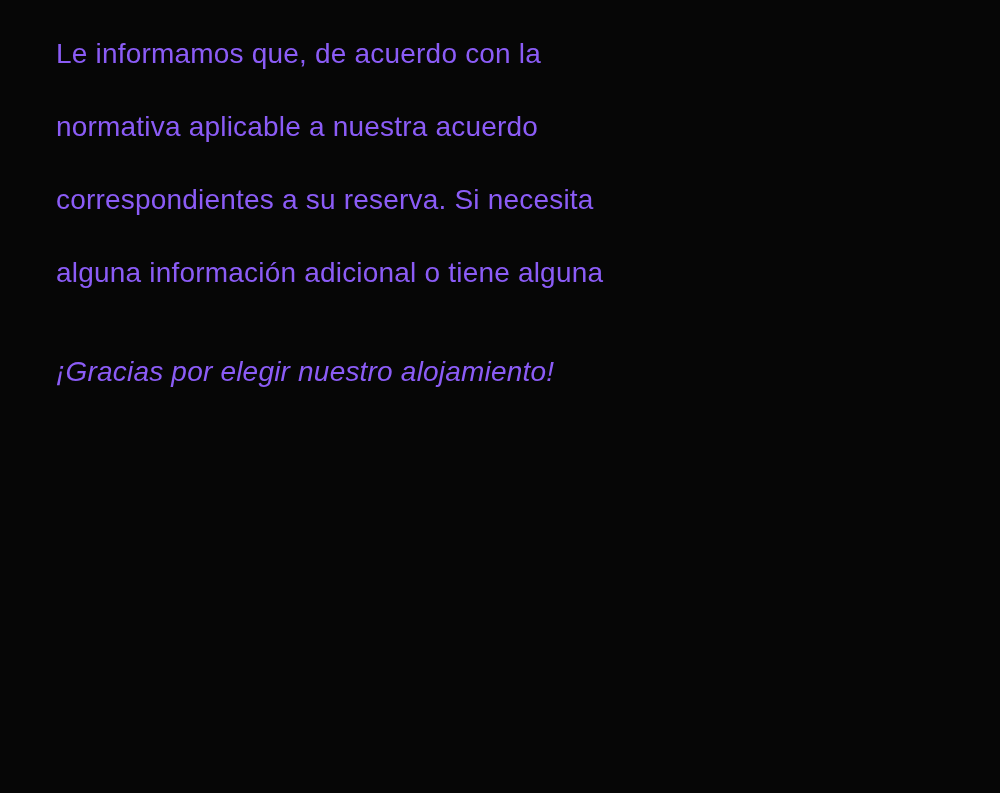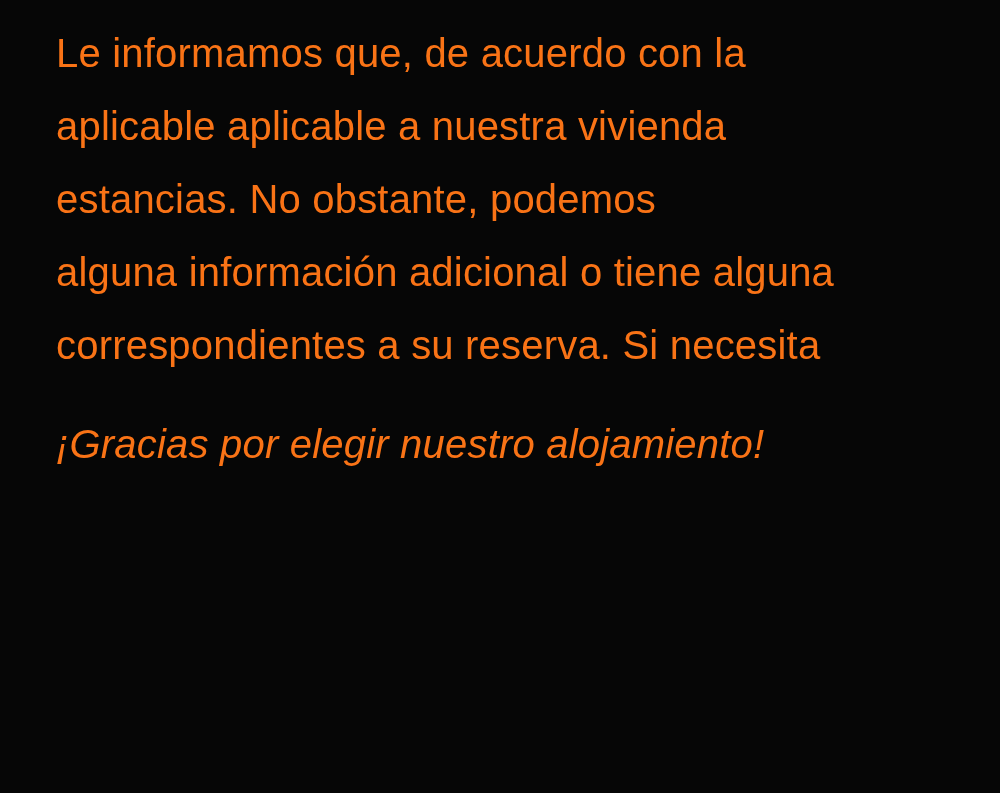--- a/index.html
+++ b/index.html
@@ -13,22 +13,22 @@
     height: 793px;
     background: #060606;
     overflow: hidden;
     font-family: "Liberation Sans", "DejaVu Sans", sans-serif;
   }
   .message {
     position: absolute;
     left: 56px;
     top: 17px;
     right: 20px;
-    color: #f97316;
-    font-size: 40px;
+    color: #8b5cf6;
+    font-size: 28px;
     line-height: 73px;
     font-weight: 400;
     letter-spacing: 0.2px;
   }
   .paragraph {
     margin: 0 0 26px 0;
   }
   .paragraph:last-child {
     margin-bottom: 0;
     font-style: italic;
@@ -38,22 +38,21 @@
     white-space: nowrap;
   }
 </style>
 </head>
 <body>
 
 <main class="screen">
   <section class="message">
     <p class="paragraph">
       <span class="line">Le informamos que, de acuerdo con la</span>
-      <span class="line">aplicable aplicable a nuestra vivienda</span>
-      <span class="line">estancias. No obstante, podemos</span>
+      <span class="line">normativa aplicable a nuestra acuerdo</span>
+      <span class="line">correspondientes a su reserva. Si necesita</span>
       <span class="line">alguna información adicional o tiene alguna</span>
-      <span class="line">correspondientes a su reserva. Si necesita</span>
     </p>
     <p class="paragraph">
       <span class="line">¡Gracias por elegir nuestro alojamiento!</span>
     </p>
   </section>
 </main>
 
 </body></html>

